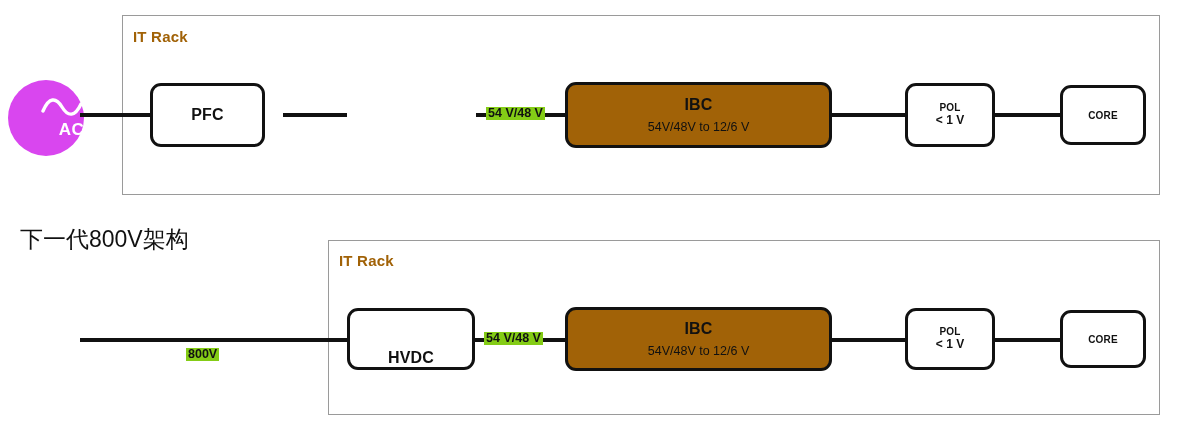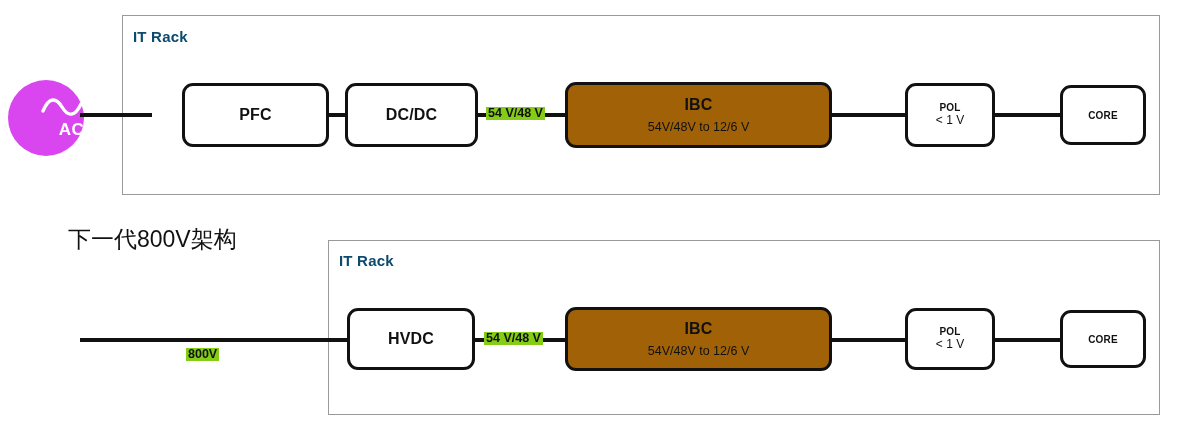--- a/index.html
+++ b/index.html
@@ -22,21 +22,21 @@
   .rack {
     position: absolute;
     border: 1.5px solid #9a9a9a;
     background: transparent;
     box-sizing: border-box;
   }
   .rack-label {
     position: absolute;
     font-size: 15px;
     font-weight: bold;
-    color: #0c4a6e;
+    color: #a16207;
     letter-spacing: 0.2px;
     white-space: nowrap;
   }
 
   
   .source {
     position: absolute;
     border-radius: 50%;
     background: #d946ef;
     display: flex;
@@ -82,21 +82,21 @@
     letter-spacing: 0.2px;
   }
   .block .b-sub {
     font-size: 12.5px;
     font-weight: normal;
     color: #111111;
     line-height: 1.15;
     margin-top: 6px;
   }
   .block.small .b-title { font-size: 10px; }
-  .block.small .b-sub   { font-size: 12px; margin-top: 1px; }
+  .block.small .b-sub   { font-size: 12px; margin-top: 1px; font-weight: bold; }
 
   
   .wire {
     position: absolute;
     background: #111111;
     height: 4px;
   }
   .wire-label {
     position: absolute;
     font-size: 12.5px;
@@ -108,21 +108,20 @@
     line-height: 1;
   }
 
   
   .section-title {
     position: absolute;
     font-size: 23px;
     font-weight: normal;
     color: #111111;
     white-space: nowrap;
-    margin-left: 48px;
   }
 </style>
 </head>
 <body>
 
 <div id="canvas">
 
   <div class="rack" style="left:122px; top:15px; width:1038px; height:180px;"></div>
   <div class="rack-label" style="left:133px; top:28px;">IT Rack</div>
 
@@ -136,27 +135,24 @@
   </div>
 
   <div class="wire" style="left:80px; top:113px; width:72px;"></div>
   <div class="wire" style="left:283px; top:113px; width:64px;"></div>
   <div class="wire" style="left:476px; top:113px; width:91px;"></div>
   <div class="wire" style="left:830px; top:113px; width:77px;"></div>
   <div class="wire" style="left:993px; top:113px; width:69px;"></div>
 
   <div class="wire-label" style="left:486px; top:107px;">54 V/48 V</div>
 
-  <div class="block" style="left:150px; top:83px; width:147px; height:64px;margin-left:32px;">
+  <div class="block" style="left:150px; top:83px; width:115px; height:64px;">
     <span class="b-title">PFC</span>
   </div>
 
-  <div class="block" style="left:345px; top:83px; width:133px; height:64px;">
-    <span class="b-title">DC/DC</span>
-  </div>
 
   <div class="block accent" style="left:565px; top:82px; width:267px; height:66px;">
     <span class="b-title">IBC</span>
     <span class="b-sub">54V/48V to 12/6 V</span>
   </div>
 
   <div class="block small" style="left:905px; top:83px; width:90px; height:64px;">
     <span class="b-title">POL</span>
     <span class="b-sub">&lt; 1 V</span>
   </div>
@@ -172,21 +168,21 @@
 
 
   <div class="wire" style="left:80px; top:338px; width:275px;"></div>
   <div class="wire" style="left:474px; top:338px; width:91px;"></div>
   <div class="wire" style="left:830px; top:338px; width:77px;"></div>
   <div class="wire" style="left:993px; top:338px; width:69px;"></div>
 
   <div class="wire-label" style="left:186px; top:348px;">800V</div>
   <div class="wire-label" style="left:484px; top:332px;">54 V/48 V</div>
 
-  <div class="block" style="left:347px; top:308px; width:128px; height:62px;">
+  <div class="block" style="left:347px; top:308px; width:128px; height:62px;justify-content:flex-end;">
     <span class="b-title">HVDC</span>
   </div>
 
   <div class="block accent" style="left:565px; top:307px; width:267px; height:64px;">
     <span class="b-title">IBC</span>
     <span class="b-sub">54V/48V to 12/6 V</span>
   </div>
 
   <div class="block small" style="left:905px; top:308px; width:90px; height:62px;">
     <span class="b-title">POL</span>

